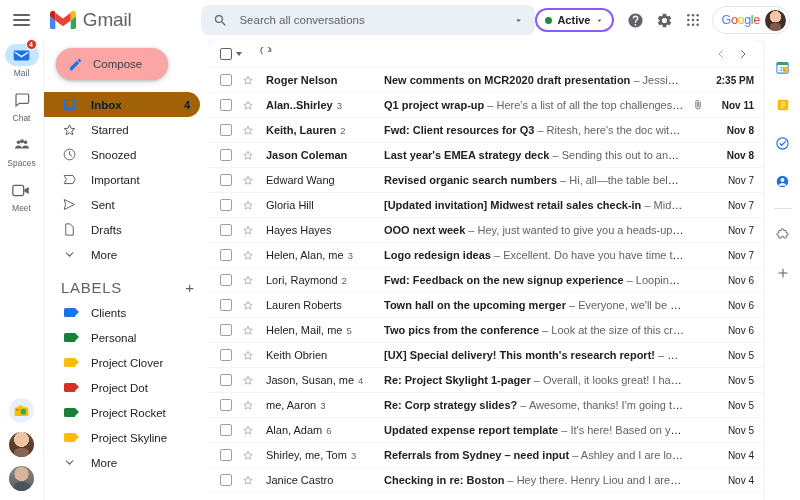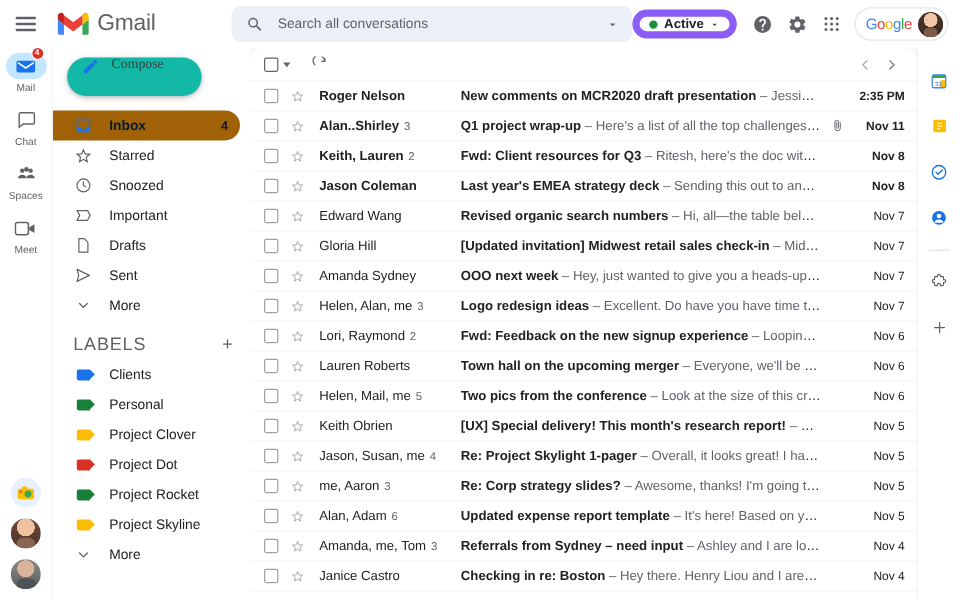--- a/index.html
+++ b/index.html
@@ -49,21 +49,21 @@
     flex: 1; border: none; outline: none; background: transparent;
     font-family: "Liberation Sans", sans-serif;
     font-size: 11.5px; color: #3c4043; padding-left: 11px;
   }
   .search-input::placeholder { color: #5f6368; opacity: 1; }
   .caret-btn { width: 18px; height: 18px; display:flex; align-items:center; justify-content:center; }
 
   .header-right { display: flex; align-items: center; gap: 1px; padding-right: 4px; }
   .status-pill {
     display: flex; align-items: center; gap: 5px;
-    border: 6px solid #8b5cf6; border-radius: 14px;
+    border: 2px solid #8b5cf6; border-radius: 14px;
     height: 24px; padding: 0 8px 0 8px; margin-right: 6px;
     background: #fff;
   }
   .dot-green { width: 7px; height: 7px; border-radius: 50%; background: #1e8e3e; }
   .status-txt { font-size: 11px; color: #202124; font-weight: bold; }
   .ic-btn {
     width: 28px; height: 28px; border-radius: 50%;
     display: flex; align-items: center; justify-content: center;
   }
   .acct-pill {
@@ -135,26 +135,25 @@
     background: #e8f0fe; display: flex; align-items: center; justify-content: center;
   }
 
   
   .sidebar {
     width: 164px; flex: 0 0 164px;
     display: flex; flex-direction: column;
     padding-top: 4px; overflow: hidden; background: #fff;
   }
   .compose {
-    display: flex; align-items: flex-start; gap: 10px;
+    display: flex; align-items: center; gap: 10px;
     height: 32px; margin: 4px 0 12px 12px; width: 112px;
-    border-radius: 16px; background: #14b8a6;
+    border-radius: 16px; background: #fca5a5;
     box-shadow: 0 1px 3px rgba(60,64,67,.3), 0 2px 6px 1px rgba(60,64,67,.12);
     padding-left: 12px;
-    font-family: Liberation Serif, serif;
   }
   .compose-lbl { font-size: 11.5px; color: #3c4043; }
 
   .nav-item {
     display: flex; align-items: center;
     height: 25px; border-radius: 0 13px 13px 0;
     padding-left: 17px; margin-right: 8px; gap: 14px;
   }
   .nav-item.sel { background: #a16207; }
   .nav-ic { width: 16px; height: 16px; flex: 0 0 16px; display:flex; align-items:center; justify-content:center;}
@@ -415,32 +414,32 @@
         <span class="nav-ic">
           <svg width="15" height="15" viewBox="0 0 24 24">
               <path d="M3.5 5.5h14l3.5 6.5-3.5 6.5h-14l3.5-6.5z" fill="none" stroke="#5f6368" stroke-width="1.6" stroke-linejoin="round"></path>
             </svg>
         </span>
         <span class="nav-lbl">Important</span>
       </div>
       <div class="nav-item">
         <span class="nav-ic">
           <svg width="15" height="15" viewBox="0 0 24 24">
+              <path d="M3.5 4L20 12 3.5 20l2.2-8z" fill="none" stroke="#5f6368" stroke-width="1.6" stroke-linejoin="round"></path>
+            </svg>
+        </span>
+        <span class="nav-lbl">Sent</span>
+      </div>
+      <div class="nav-item">
+        <span class="nav-ic">
+          <svg width="15" height="15" viewBox="0 0 24 24">
               <path d="M6 3h7l5 5v13H6z" fill="none" stroke="#5f6368" stroke-width="1.6" stroke-linejoin="round"></path>
             </svg>
         </span>
         <span class="nav-lbl">Drafts</span>
-      </div>
-      <div class="nav-item">
-        <span class="nav-ic">
-          <svg width="15" height="15" viewBox="0 0 24 24">
-              <path d="M3.5 4L20 12 3.5 20l2.2-8z" fill="none" stroke="#5f6368" stroke-width="1.6" stroke-linejoin="round"></path>
-            </svg>
-        </span>
-        <span class="nav-lbl">Sent</span>
       </div>
       <div class="nav-item">
         <span class="nav-ic">
           <svg width="13" height="13" viewBox="0 0 24 24">
               <path d="M6 9l6 6 6-6" fill="none" stroke="#5f6368" stroke-width="2" stroke-linecap="round"></path>
             </svg>
         </span>
         <span class="nav-lbl">More</span>
       </div>
 
@@ -611,21 +610,21 @@
               <span class="date">Nov 7</span>
             </div>
             <div class="row">
               <span class="row-cb"></span>
               <span class="star">
                 <svg width="12" height="12" viewBox="0 0 24 24">
                   <path d="M12 17.27l5.18 3.13-1.37-5.9 4.58-3.96-6.04-.52L12 4.5 9.65 10.02l-6.04.52 4.58 3.96-1.37 5.9z" fill="none" stroke="#9aa0a6" stroke-width="1.5" stroke-linejoin="round"></path>
                 </svg>
               </span>
               <span class="sender">
-                <span class="s-name">Amanda Sydney</span>
+                <span class="s-name">Hayes Hayes</span>
               </span>
               <span class="subject"><span class="sub">OOO next week</span><span class="snip"> – <span>Hey, just wanted to give you a heads-up that I'll be OOO next week. If …</span></span></span>
               <span class="attach"></span>
               <span class="date">Nov 7</span>
             </div>
             <div class="row">
               <span class="row-cb"></span>
               <span class="star">
                 <svg width="12" height="12" viewBox="0 0 24 24">
                   <path d="M12 17.27l5.18 3.13-1.37-5.9 4.58-3.96-6.04-.52L12 4.5 9.65 10.02l-6.04.52 4.58 3.96-1.37 5.9z" fill="none" stroke="#9aa0a6" stroke-width="1.5" stroke-linejoin="round"></path>
@@ -743,21 +742,21 @@
               <span class="date">Nov 5</span>
             </div>
             <div class="row">
               <span class="row-cb"></span>
               <span class="star">
                 <svg width="12" height="12" viewBox="0 0 24 24">
                   <path d="M12 17.27l5.18 3.13-1.37-5.9 4.58-3.96-6.04-.52L12 4.5 9.65 10.02l-6.04.52 4.58 3.96-1.37 5.9z" fill="none" stroke="#9aa0a6" stroke-width="1.5" stroke-linejoin="round"></path>
                 </svg>
               </span>
               <span class="sender">
-                <span class="s-name">Amanda, me, Tom</span>
+                <span class="s-name">Shirley, me, Tom</span>
                 <span class="s-cnt">3</span>
               </span>
               <span class="subject"><span class="sub">Referrals from Sydney – need input</span><span class="snip"> – <span>Ashley and I are looking into the Sydney market, a…</span></span></span>
               <span class="attach"></span>
               <span class="date">Nov 4</span>
             </div>
             <div class="row">
               <span class="row-cb"></span>
               <span class="star">
                 <svg width="12" height="12" viewBox="0 0 24 24">

